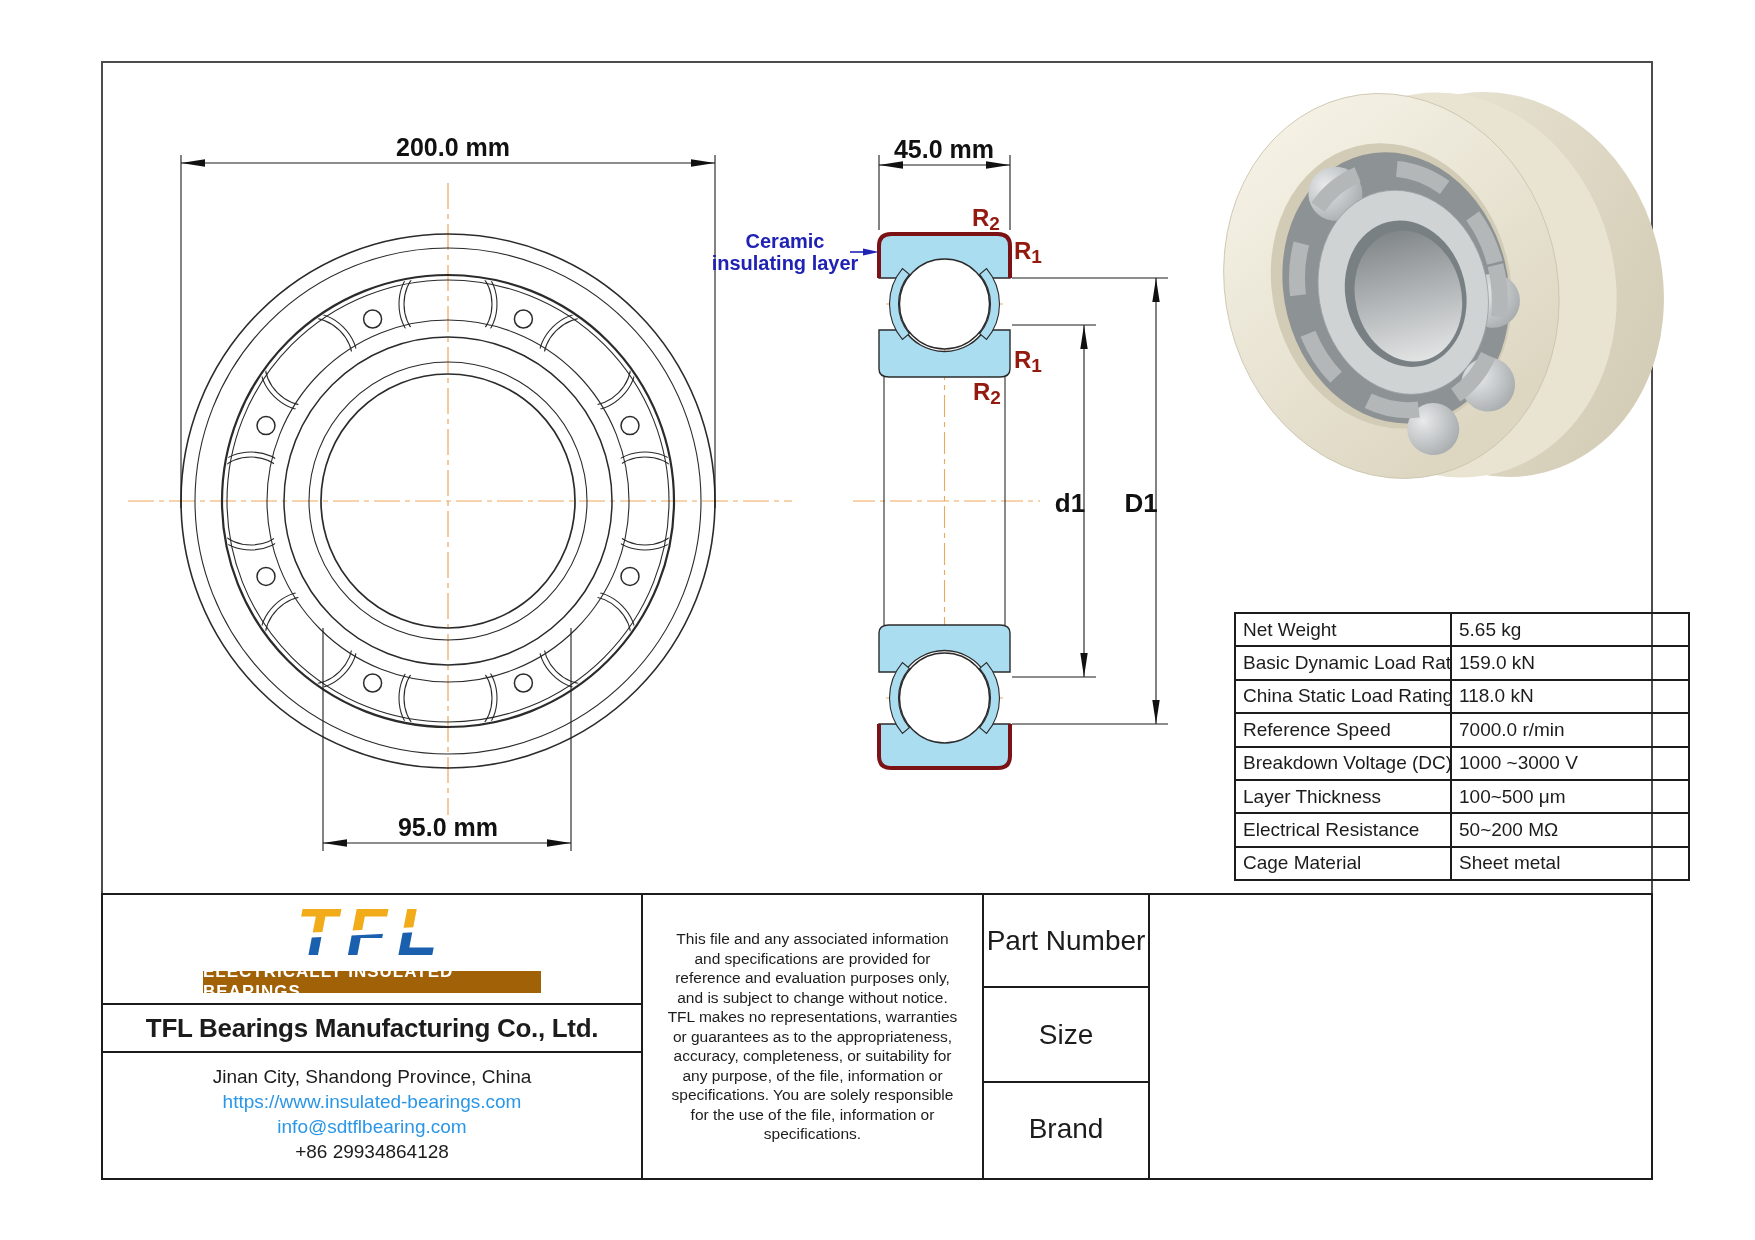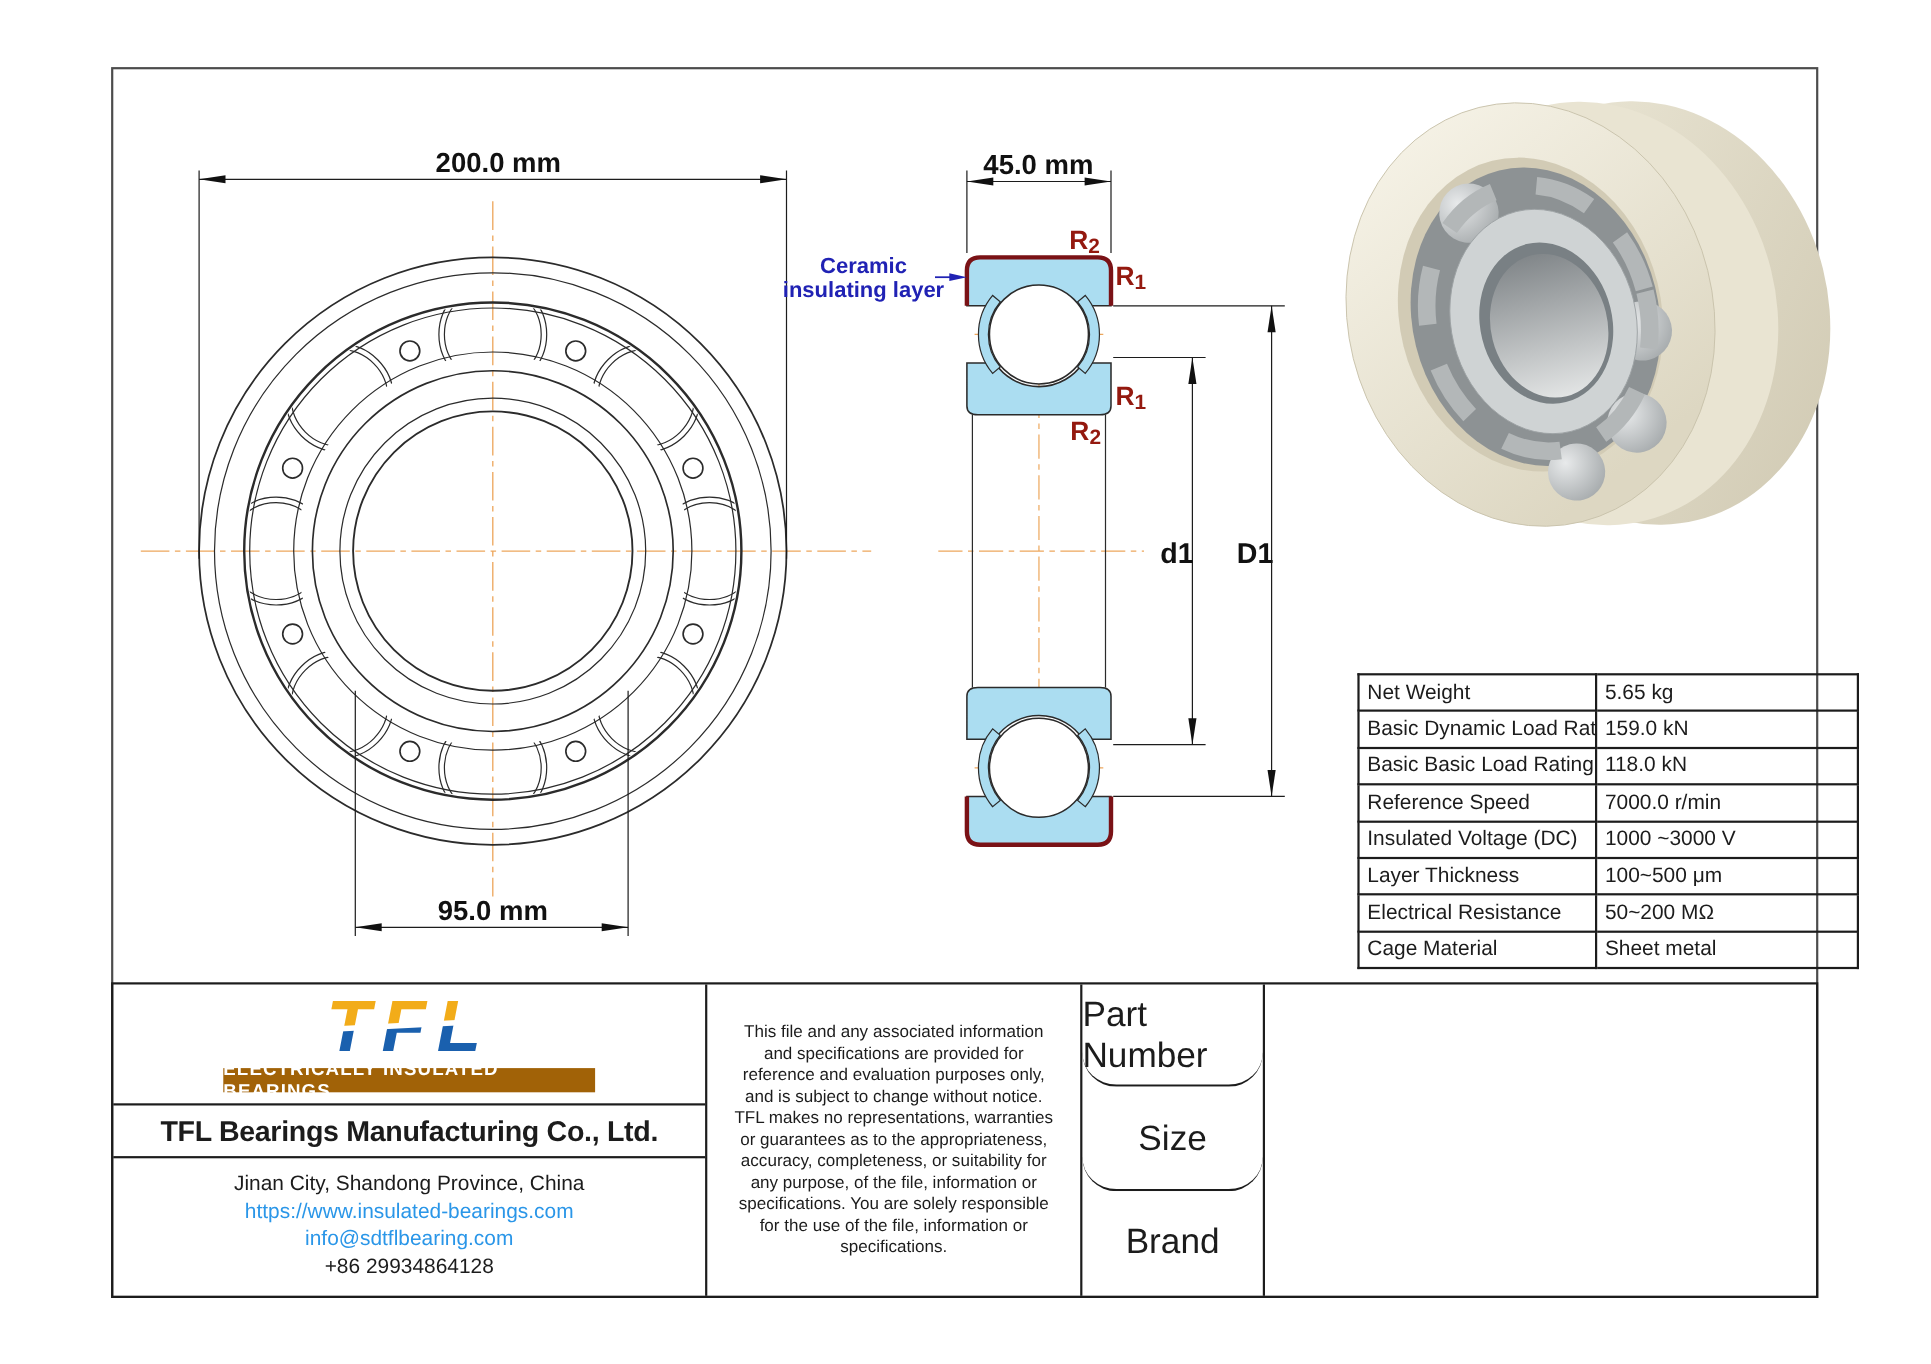--- a/index.html
+++ b/index.html
@@ -26,21 +26,21 @@
   .logo-top{color:#F2AC19;clip-path:polygon(0 0,100% 0,100% 36%,0 56%);}
   .logo-bottom{color:#1A60AE;clip-path:polygon(0 64%,100% 44%,100% 100%,0 100%);}
   #logo-banner{margin-top:4px;width:338px;height:22px;background:#a16207;color:#ffffff;font-size:17px;font-weight:bold;letter-spacing:1px;display:flex;align-items:center;justify-content:center;}
   #company-row{height:48px;font-size:26px;font-weight:bold;letter-spacing:-0.3px;}
   #contact-row{height:121px;flex-direction:column;justify-content:center;font-size:19px;line-height:25px;text-align:center;}
   .link{color:#2a96e8;text-decoration:none;}
   
   #disclaimer-cell{height:100%;display:flex;align-items:center;justify-content:center;}
   #disclaimer-text{font-size:15.5px;line-height:19.5px;text-align:center;white-space:pre-line;}
   
-  .field-label-row{font-size:32px;border-radius:31px;}
+  .field-label-row{font-size:28px;}
   .field-value-row{font-size:24px;text-align:center;padding:0 18px;}
   .fl-1,.fv-1{height:93px;}
   .fl-2,.fv-2{height:95px;}
   .fl-3,.fv-3{height:auto;}
   
   text{font-family:"Liberation Sans",sans-serif;}
   .dim-text{font-size:25px;font-weight:bold;fill:#111111;}
   .r-label{font-size:24px;font-weight:bold;fill:#94190f;}
   .r-sub{font-size:19px;}
   .axis-label{font-size:26px;font-weight:bold;fill:#111111;}
@@ -247,29 +247,29 @@
   <tbody>
     <tr>
         <td class="lbl">Net Weight</td>
         <td>5.65 kg</td>
       </tr>
     <tr>
         <td class="lbl">Basic Dynamic Load Rating</td>
         <td>159.0 kN</td>
       </tr>
     <tr>
-        <td class="lbl">Basic Basic Load Rating</td>
+        <td class="lbl">China Static Load Rating</td>
         <td>118.0 kN</td>
       </tr>
     <tr>
         <td class="lbl">Reference Speed</td>
         <td>7000.0 r/min</td>
       </tr>
     <tr>
-        <td class="lbl">Insulated Voltage (DC)</td>
+        <td class="lbl">Breakdown Voltage (DC)</td>
         <td>1000 ~3000 V</td>
       </tr>
     <tr>
         <td class="lbl">Layer Thickness</td>
         <td>100~500 μm</td>
       </tr>
     <tr>
         <td class="lbl">Electrical Resistance</td>
         <td>50~200 MΩ</td>
       </tr>

